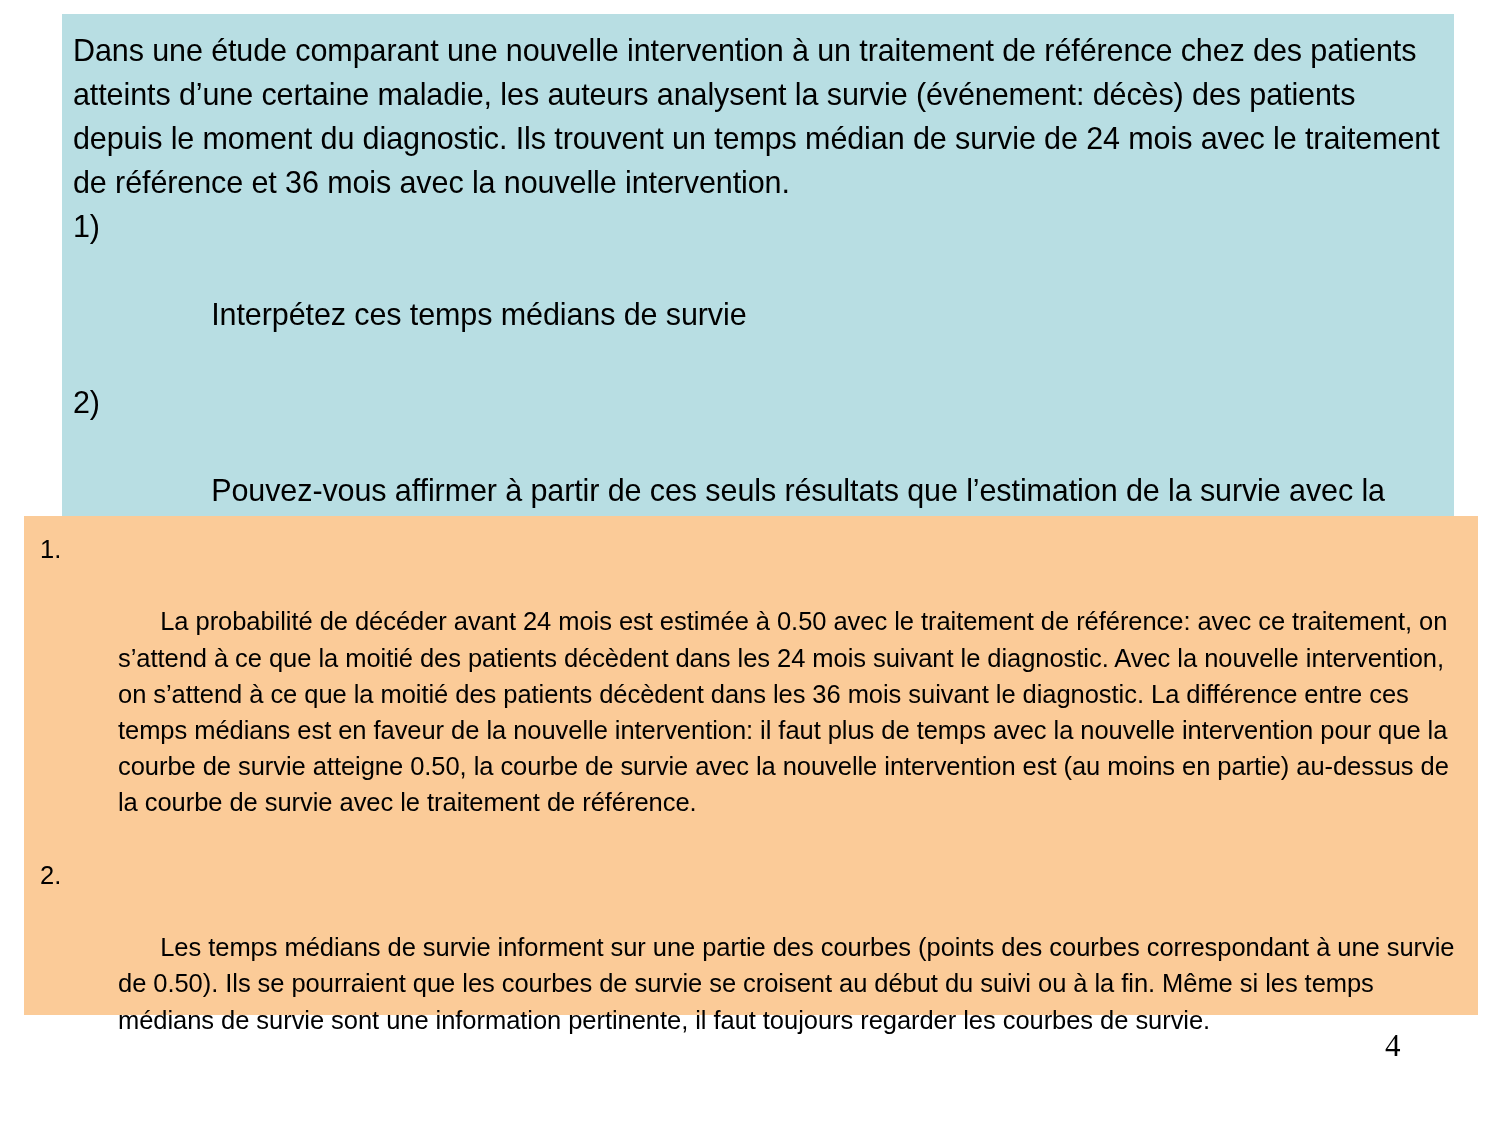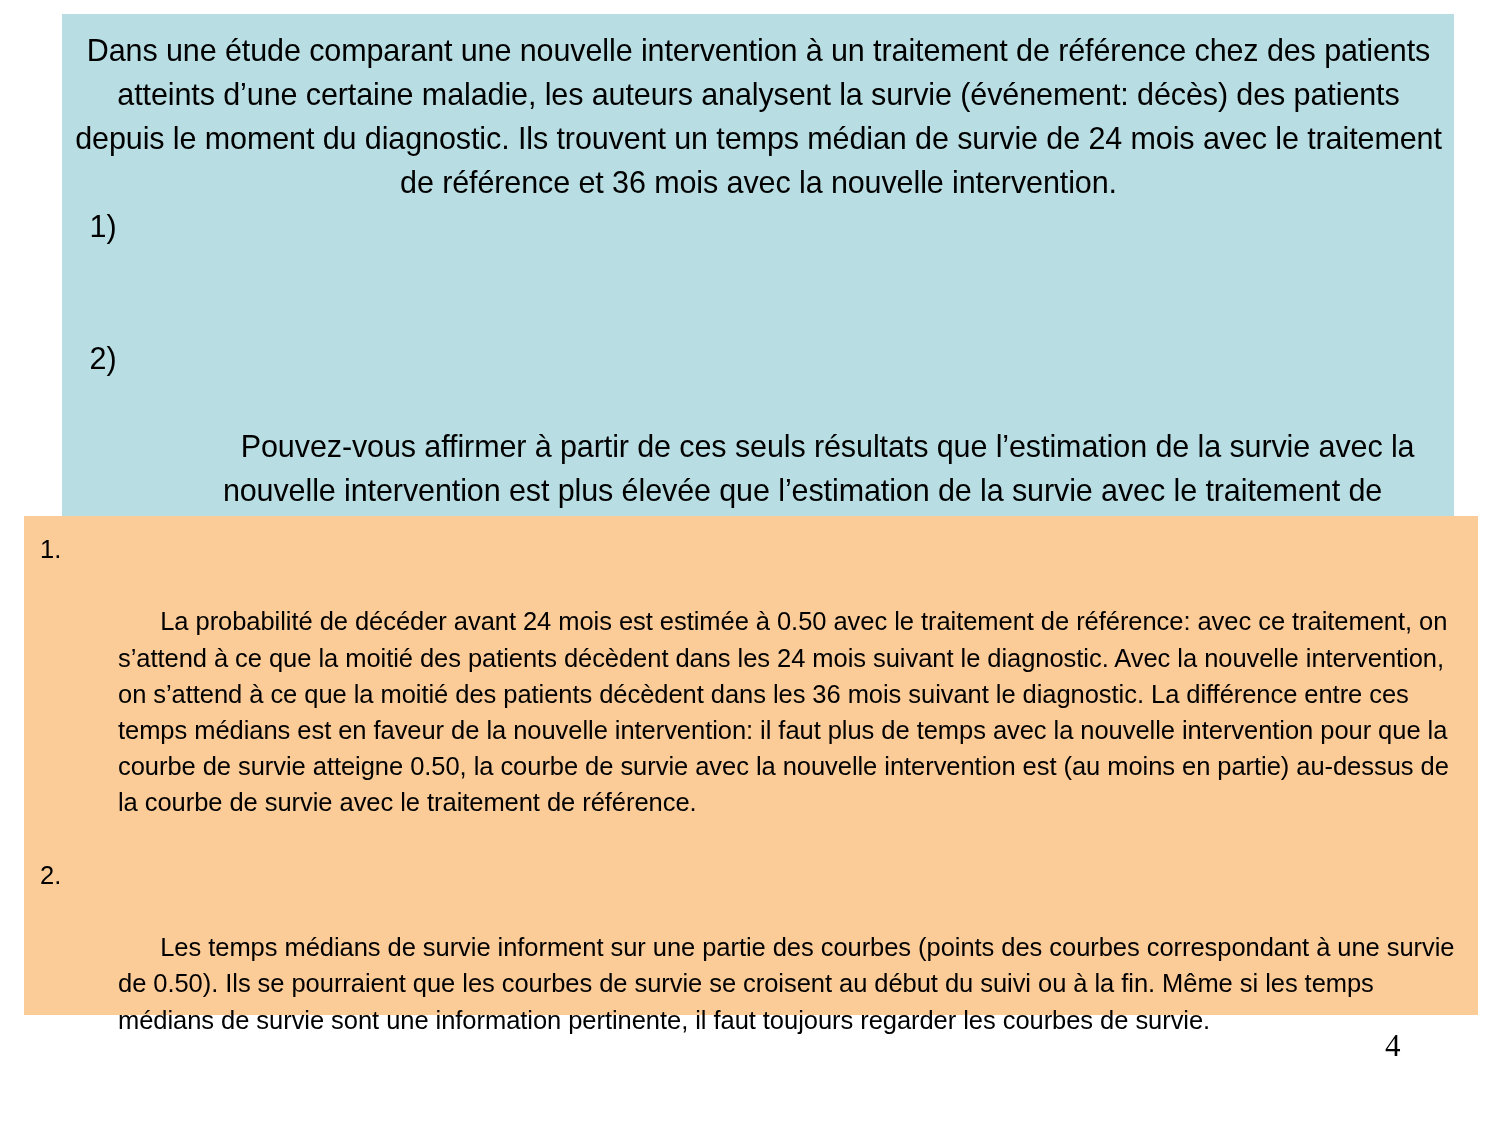--- a/index.html
+++ b/index.html
@@ -19,21 +19,20 @@
   
   .question-box {
     position: absolute;
     left: 62px;
     top: 14px;
     width: 1392px;
     height: 554px;
     background: #b8dee3;
     box-sizing: border-box;
     padding: 14px 10px 0 11px;
-    text-align: center;
   }
 
   .para {
     font-size: 30.5px;
     line-height: 44px;
     letter-spacing: -0.1px;
     margin: 0;
     white-space: pre-wrap;
   }
 
@@ -106,20 +105,21 @@
 </style>
 </head>
 <body>
 
 <div class="question-box">
   <p class="para">Dans une étude comparant une nouvelle intervention à un traitement de référence chez des patients atteints d’une certaine maladie, les auteurs analysent la survie (événement: décès) des patients depuis le moment du diagnostic. Ils trouvent un temps médian de survie de 24 mois avec le traitement de référence et 36 mois avec la nouvelle intervention.</p>
 
   <ul class="q-list">
     <li class="q-item">
       <span class="q-marker">1)</span>
+      <span>Interpétez ces temps médians de survie</span>
     </li>
     <li class="q-item">
       <span class="q-marker">2)</span>
       <span>Pouvez-vous affirmer à partir de ces seuls résultats que l’estimation de la survie avec la nouvelle intervention est plus élevée que l’estimation de la survie avec le traitement de référence pour n’importe quel temps depuis l’entrée dans l’étude ?</span>
     </li>
   </ul>
 </div>
 
 <div class="answer-box">
   <ul class="a-list">

